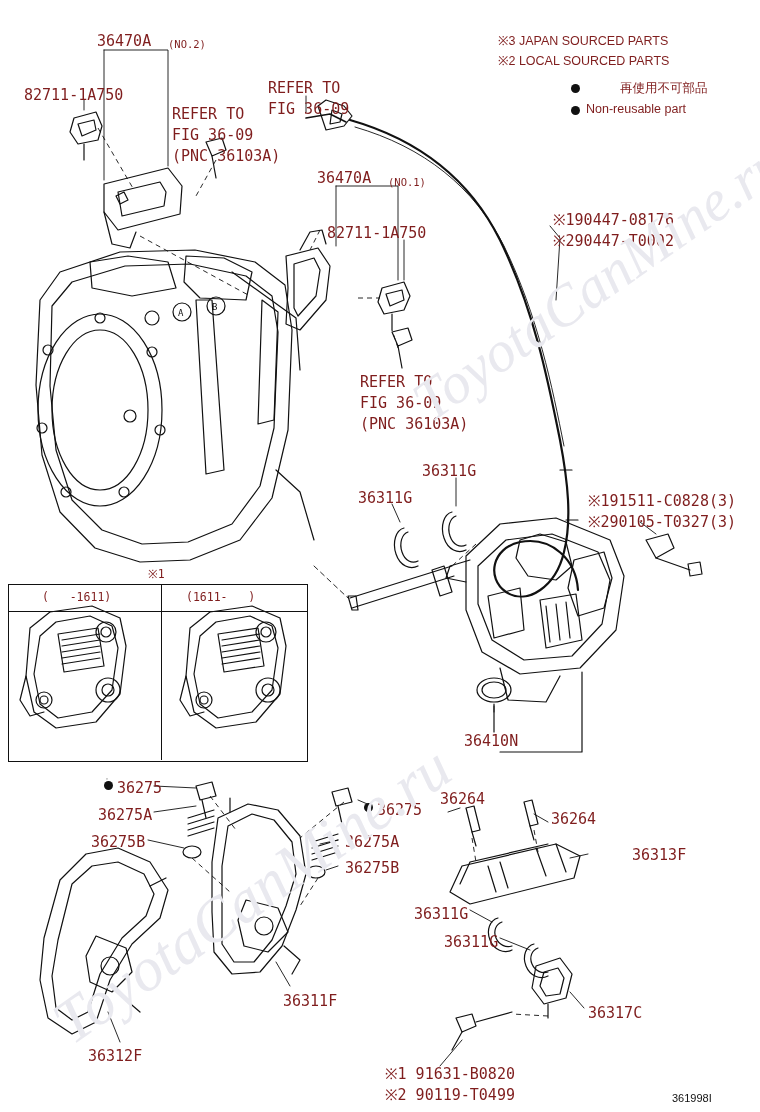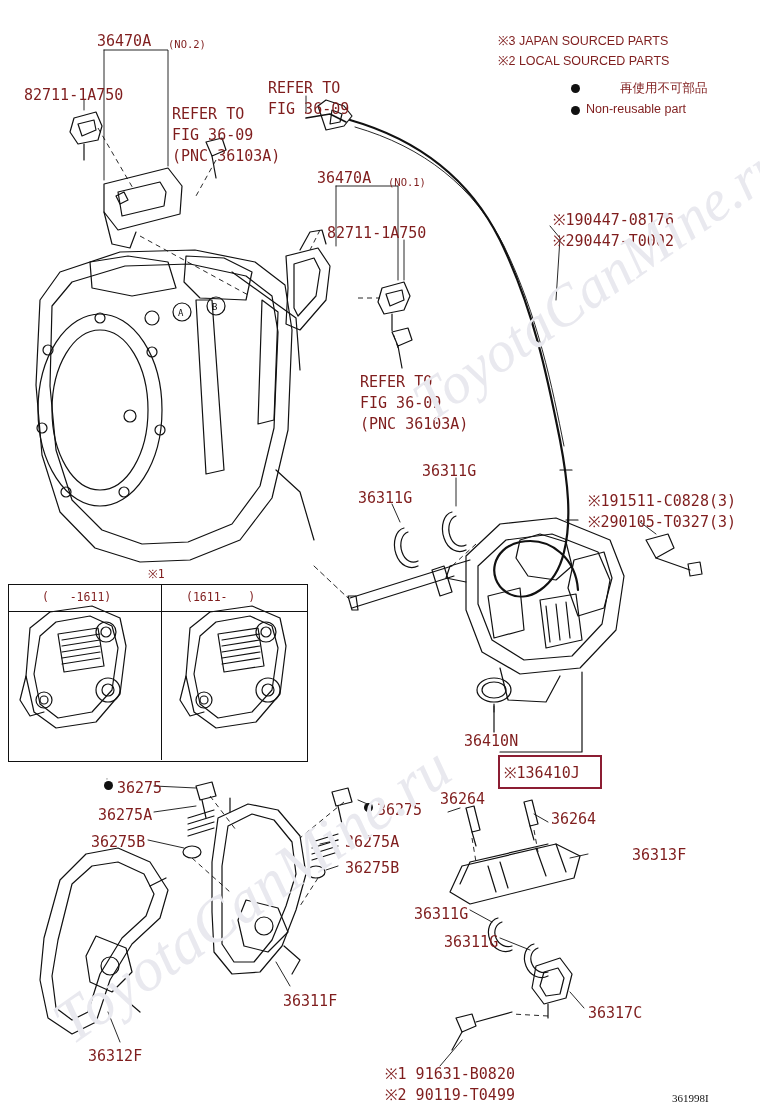--- a/index.html
+++ b/index.html
@@ -72,21 +72,21 @@
     top: 0;
     width: 760px;
     height: 1112px;
   }
   .frame-box {
     position: absolute;
     border: 1.5px solid #111;
   }
   .legend-num {
     position: absolute;
-    font-family: Liberation Serif, serif;
+    font-family: Liberation Sans, sans-serif;
     font-size: 11px;
     color: #111;
   }
 </style>
 </head>
 <body>
 
 <div id="sheet">
 
   <svg class="art" viewBox="0 0 760 1112" xmlns="http://www.w3.org/2000/svg">
@@ -364,23 +364,20 @@
   <div class="lbl" style="left:553px; top:230px;">※290447-T0002</div>
 
   <div class="lbl" style="left:422px; top:462px;">36311G</div>
   <div class="lbl" style="left:358px; top:489px;">36311G</div>
 
   <div class="lbl" style="left:588px; top:490px;">※191511-C0828(3)</div>
   <div class="lbl" style="left:588px; top:511px;">※290105-T0327(3)</div>
 
   <div class="lbl" style="left:464px; top:732px;">36410N</div>
 
-  <div class="hl" style="left:498px; top:755px; width:100px; height:30px;">
-    <div class="lbl" style="position:absolute; left:4px; top:5px;">※136410J</div>
-  </div>
 
   <div class="dot" style="left:104px; top:781px;"></div>
   <div class="lbl" style="left:117px; top:779px;">36275</div>
   <div class="lbl" style="left:98px; top:806px;">36275A</div>
   <div class="lbl" style="left:91px; top:833px;">36275B</div>
 
   <div class="dot" style="left:364px; top:803px;"></div>
   <div class="lbl" style="left:377px; top:801px;">36275</div>
   <div class="lbl" style="left:345px; top:833px;">36275A</div>
   <div class="lbl" style="left:345px; top:859px;">36275B</div>

